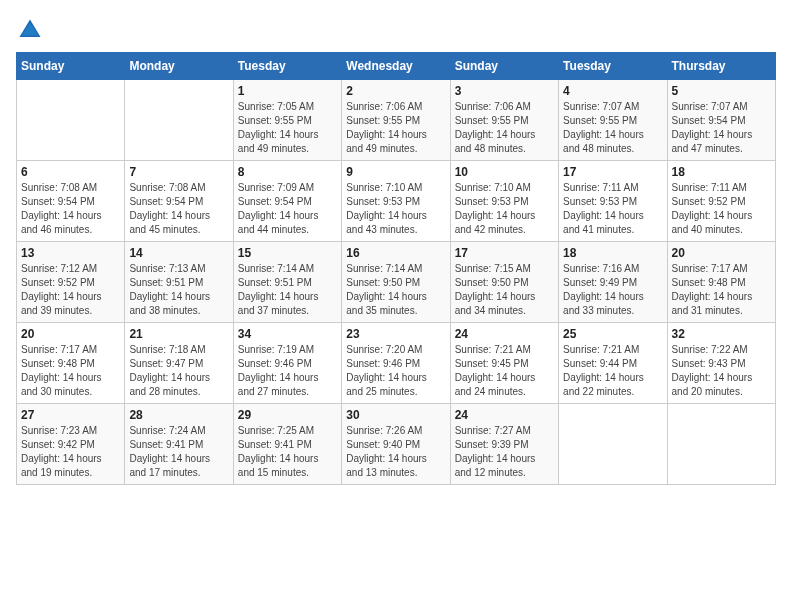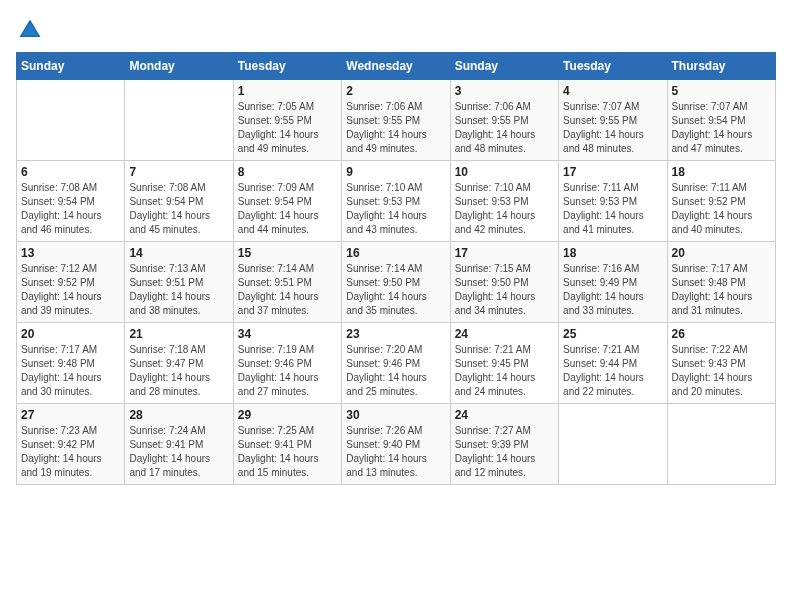--- a/index.html
+++ b/index.html
@@ -227,21 +227,21 @@
         </td>
         <td>
           <div class="day-num">24</div>
           <div class="day-info">Sunrise: 7:21 AM<br>Sunset: 9:45 PM<br>Daylight: 14 hours and 24 minutes.</div>
         </td>
         <td>
           <div class="day-num">25</div>
           <div class="day-info">Sunrise: 7:21 AM<br>Sunset: 9:44 PM<br>Daylight: 14 hours and 22 minutes.</div>
         </td>
         <td>
-          <div class="day-num">26</div>
+          <div class="day-num">32</div>
           <div class="day-info">Sunrise: 7:22 AM<br>Sunset: 9:43 PM<br>Daylight: 14 hours and 20 minutes.</div>
         </td>
       </tr>
       <tr>
         <td>
           <div class="day-num">27</div>
           <div class="day-info">Sunrise: 7:23 AM<br>Sunset: 9:42 PM<br>Daylight: 14 hours and 19 minutes.</div>
         </td>
         <td>
           <div class="day-num">28</div>

